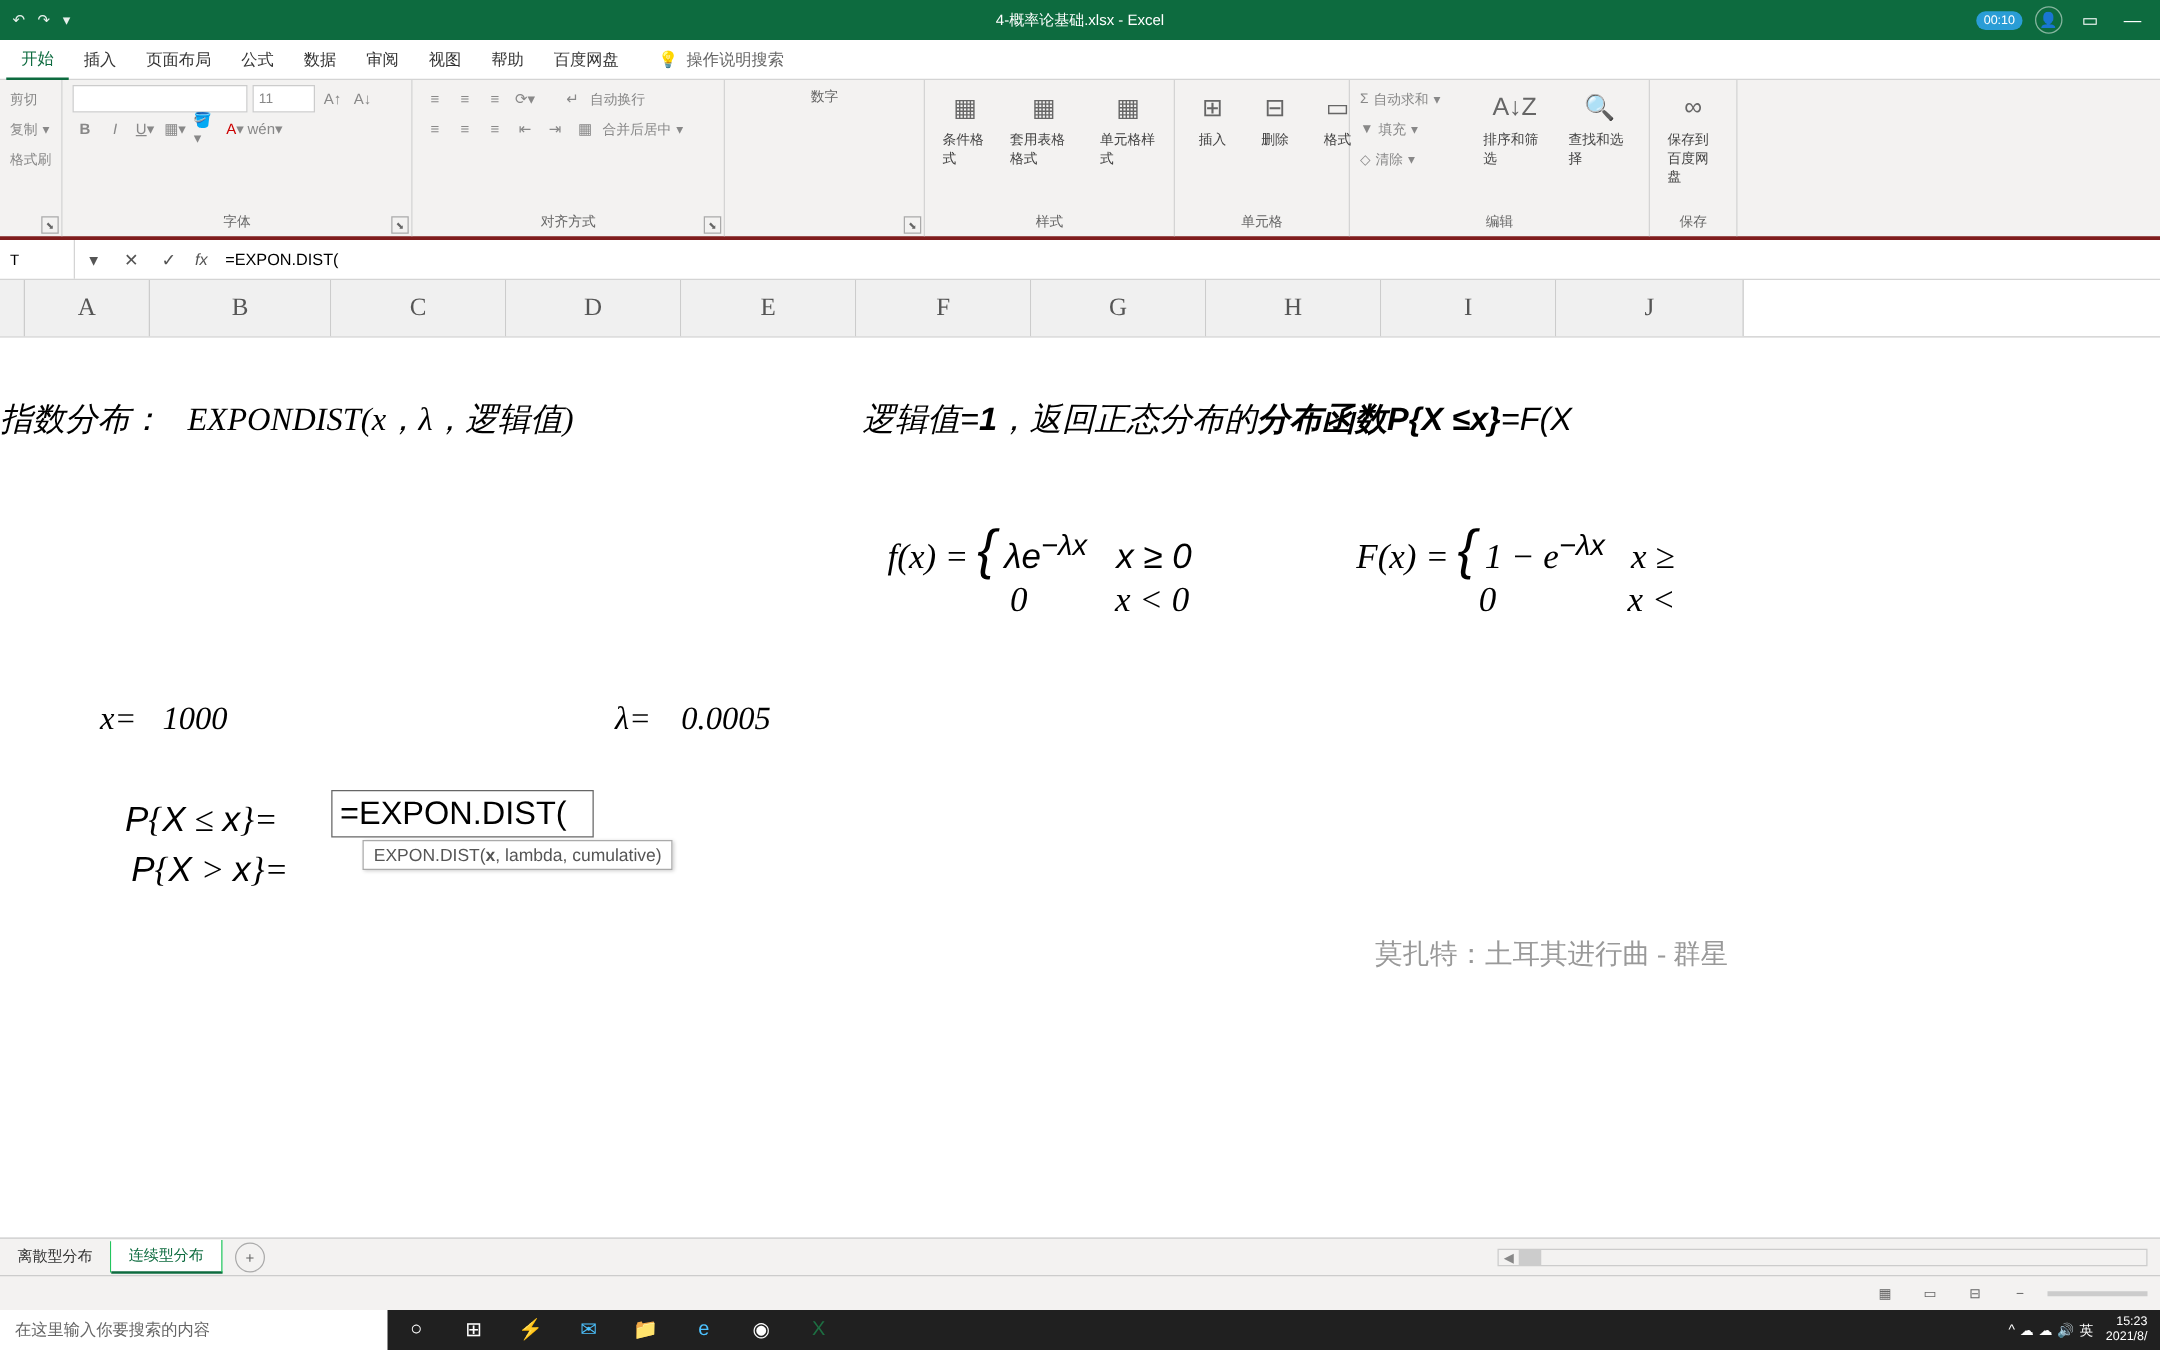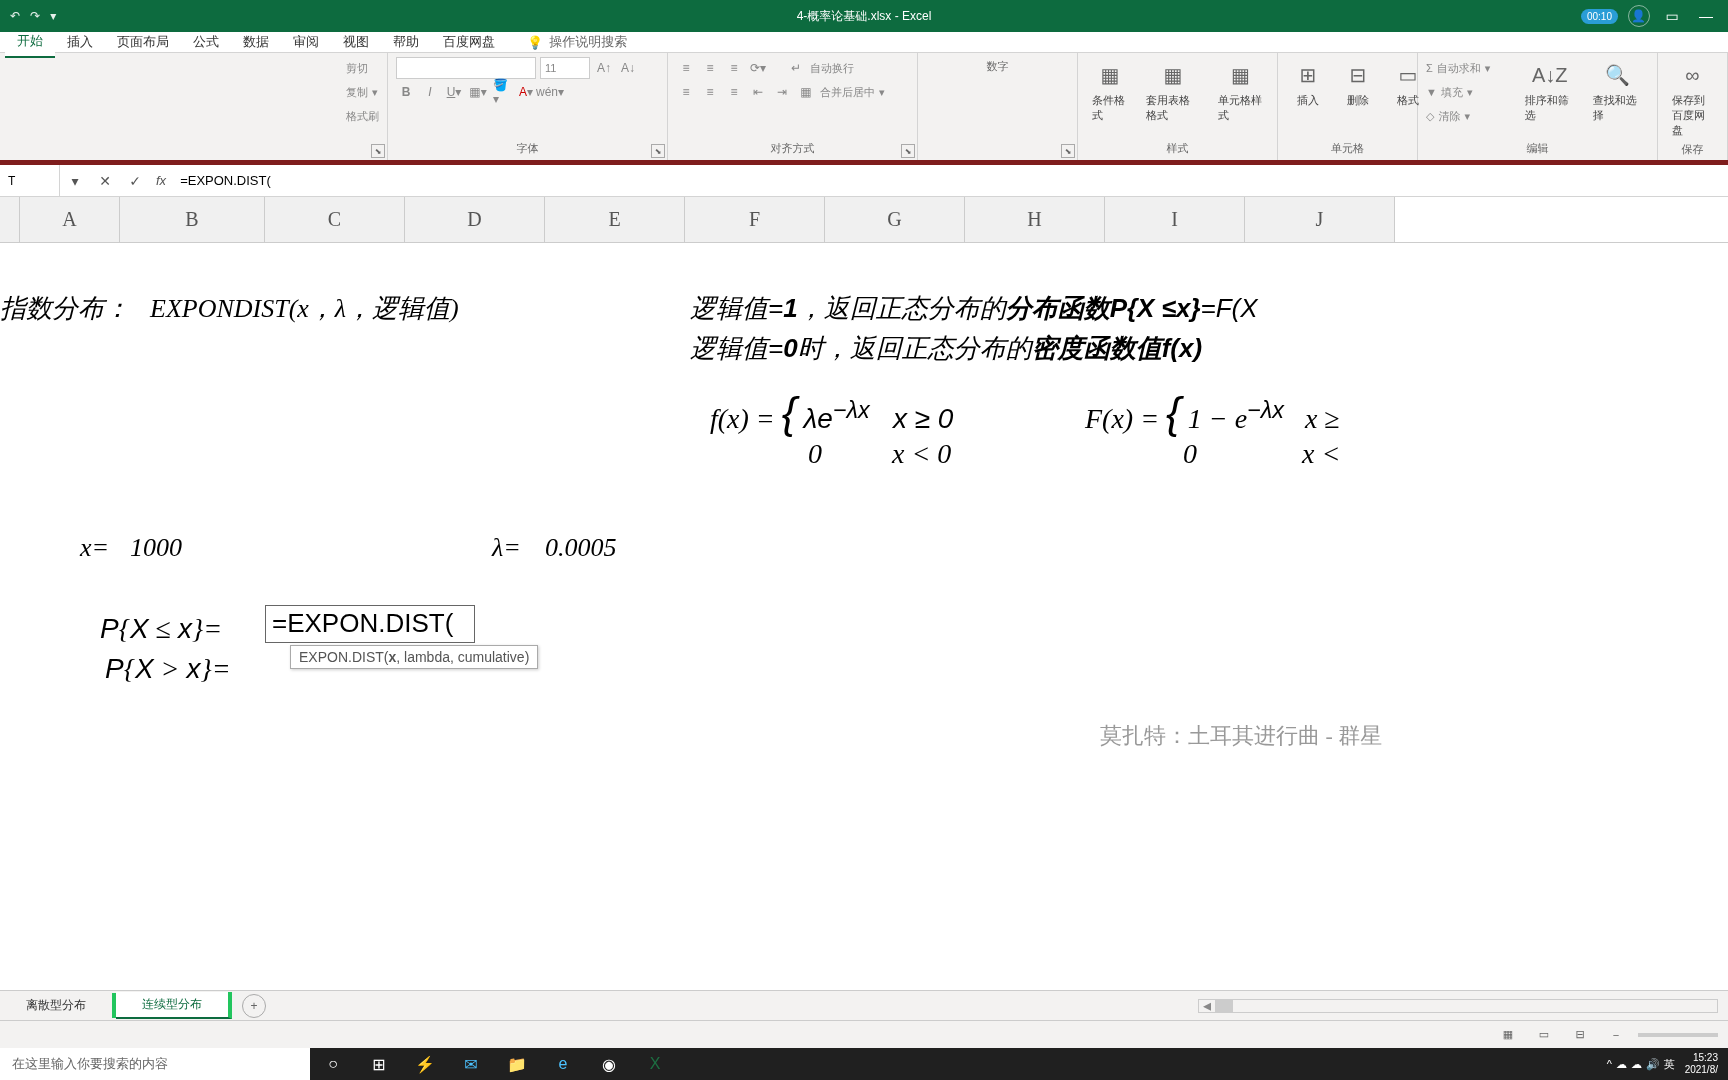--- a/index.html
+++ b/index.html
@@ -5,26 +5,26 @@
 *{margin:0;padding:0;box-sizing:border-box;font-family:"Microsoft YaHei","Segoe UI",sans-serif;}
 body{background:#fff;width:1728px;height:1080px;overflow:hidden;position:relative;}
 .titlebar{height:32px;background:#0d6b3f;color:#fff;display:flex;align-items:center;position:relative;}
 .titlebar .qat{display:flex;gap:10px;padding:0 10px;align-items:center;}
 .titlebar .qat span{opacity:.9;font-size:12px;}
 .titlebar .title{position:absolute;left:50%;transform:translateX(-50%);font-size:12px;}
 .titlebar .right{position:absolute;right:0;display:flex;align-items:center;gap:10px;padding-right:10px;}
 .titlebar .right .badge{background:#2a9dd6;border-radius:10px;padding:2px 6px;font-size:10px;}
 .titlebar .right .icon{width:24px;height:24px;display:flex;align-items:center;justify-content:center;font-size:14px;}
 .titlebar .right .account{border:1px solid rgba(255,255,255,.5);border-radius:50%;width:22px;height:22px;display:flex;align-items:center;justify-content:center;font-size:12px;}
-.menubar{height:21px;background:#fff;border-bottom:1px solid #d4d4d4;display:flex;align-items:center;padding-left:5px;}
+.menubar{height:32px;background:#fff;border-bottom:1px solid #d4d4d4;display:flex;align-items:center;padding-left:5px;}
 .menubar .tab{padding:6px 12px;font-size:13px;color:#333;cursor:pointer;}
 .menubar .tab.active{background:#fff;color:#0d6b3f;border-bottom:2px solid #0d6b3f;}
 .menubar .tell{margin-left:20px;display:flex;align-items:center;gap:6px;color:#666;font-size:13px;}
 .menubar .tell .bulb{color:#888;}
-.ribbon{height:112px;background:#f3f2f1;border-bottom:5px solid #7f1d1d;display:flex;justify-content:flex-end;}
+.ribbon{height:128px;background:#f3f2f1;border-bottom:3px solid #7f1d1d;display:flex;}
 .rgrp{border-right:1px solid #d4d4d4;display:flex;flex-direction:column;padding:4px 8px;position:relative;}
 .rgrp .body{flex:1;display:flex;align-items:flex-start;gap:6px;}
 .rgrp .label{font-size:11px;color:#666;text-align:center;padding-top:2px;}
 .rgrp .launch{position:absolute;right:2px;bottom:2px;width:14px;height:14px;border:1px solid #aaa;font-size:8px;display:flex;align-items:center;justify-content:center;color:#666;}
 .btncol{display:flex;flex-direction:column;gap:2px;font-size:11px;color:#888;}
 .btncol .row{display:flex;gap:4px;align-items:center;height:22px;}
 .iconbtn{width:20px;height:20px;border:1px solid transparent;display:flex;align-items:center;justify-content:center;color:#888;font-size:12px;}
 .sel{border:1px solid #ccc;background:#fff;padding:1px 4px;font-size:11px;color:#888;display:flex;align-items:center;min-width:50px;height:22px;}
 .bigbtn{display:flex;flex-direction:column;align-items:center;gap:2px;padding:2px 6px;font-size:11px;color:#444;}
 .bigbtn .bicon{width:32px;height:32px;display:flex;align-items:center;justify-content:center;font-size:20px;color:#666;}
@@ -37,21 +37,21 @@
 .colheads{display:flex;height:46px;border-bottom:1px solid #ccc;}
 .colheads .rh{width:20px;border-right:1px solid #ccc;background:#f0f0f0;}
 .colheads .ch{border-right:1px solid #ccc;display:flex;align-items:center;justify-content:center;font-size:20px;color:#555;background:#f0f0f0;font-family:"Times New Roman",serif;}
 .gridarea{position:relative;height:520px;}
 .celltext{position:absolute;font-size:26px;color:#000;font-family:"Times New Roman","SimSun",serif;font-style:italic;}
 .editcell{position:absolute;border:1px solid #666;background:#fff;font-size:26px;font-family:"Times New Roman",serif;padding:2px 6px;}
 .tooltip{position:absolute;background:#fff;border:1px solid #aaa;padding:3px 8px;font-size:14px;color:#555;box-shadow:1px 1px 3px rgba(0,0,0,.2);font-family:"Segoe UI",sans-serif;}
 .tooltip b{font-weight:bold;}
 .watermark{position:absolute;font-size:22px;color:#999;font-family:"SimSun",serif;text-shadow:1px 1px 2px #fff;}
 .sheettabs{height:30px;border-top:1px solid #ccc;display:flex;align-items:center;background:#f3f2f1;position:absolute;bottom:60px;left:0;right:0;}
-.sheettabs .stab{padding:4px 26px;font-size:12px;border-right:4px solid #22c55e;background:#f3f2f1;color:#333;cursor:pointer;}
+.sheettabs .stab{padding:4px 14px;font-size:12px;border-right:1px solid #22c55e;background:#f3f2f1;color:#333;cursor:pointer;}
 .sheettabs .stab.active{background:#fff;border-bottom:2px solid #0d6b3f;color:#0d6b3f;}
 .sheettabs .addtab{width:24px;height:24px;border:1px solid #aaa;border-radius:50%;display:flex;align-items:center;justify-content:center;margin-left:10px;font-size:12px;color:#666;}
 .sheettabs .hscroll{flex:1;display:flex;justify-content:flex-end;padding-right:10px;}
 .sheettabs .hsb{width:520px;height:14px;border:1px solid #ccc;display:flex;align-items:center;}
 .sheettabs .hsb .thumb{width:18px;height:12px;background:#ccc;}
 .statusbar{height:28px;background:#f3f2f1;border-top:1px solid #ccc;display:flex;align-items:center;justify-content:flex-end;gap:8px;padding:0 10px;position:absolute;bottom:32px;left:0;right:0;}
 .statusbar .vbtn{width:28px;height:20px;display:flex;align-items:center;justify-content:center;font-size:11px;color:#666;}
 .taskbar{position:absolute;bottom:0;left:0;right:0;height:32px;background:#202020;display:flex;align-items:center;color:#fff;}
 .taskbar .search{flex:0 0 310px;background:#fff;color:#666;height:32px;display:flex;align-items:center;padding:0 12px;font-size:13px;}
 .taskbar .tbicon{width:46px;height:32px;display:flex;align-items:center;justify-content:center;font-size:16px;}
@@ -250,23 +250,20 @@
     <div class="ch" style="width:140px">H</div>
     <div class="ch" style="width:140px">I</div>
     <div class="ch" style="width:150px">J</div>
   </div>
   <div class="gridarea">
 
     <div class="celltext" style="left:0px;top:48px">指数分布：</div>
     <div class="celltext" style="left:150px;top:48px">EXPONDIST(x，λ，逻辑值)</div>
     <div class="celltext" style="left:690px;top:48px">
       <span>逻辑值=</span><b>1</b><span>，返回正态分布的</span><b>分布函数P{X ≤x}</b><span>=F(X</span>
-    </div>
-    <div class="celltext" style="left:690px;top:88px">
-      <span>逻辑值=</span><b>0</b><span>时，返回正态分布的</span><b>密度函数值f(x)</b>
     </div>
 
     <div class="celltext formula-img" style="left:710px;top:145px;font-size:28px">
       f(x) = <span style="font-size:44px">{</span> <span>λe<sup>−λx</sup>&nbsp;&nbsp;&nbsp;x ≥ 0</span><br>
       &nbsp;&nbsp;&nbsp;&nbsp;&nbsp;&nbsp;&nbsp;&nbsp;&nbsp;&nbsp;&nbsp;&nbsp;&nbsp;&nbsp;0&nbsp;&nbsp;&nbsp;&nbsp;&nbsp;&nbsp;&nbsp;&nbsp;&nbsp;&nbsp;x &lt; 0
     </div>
     <div class="celltext formula-img" style="left:1085px;top:145px;font-size:28px">
       F(x) = <span style="font-size:44px">{</span> 1 − e<sup>−λx</sup>&nbsp;&nbsp;&nbsp;x ≥<br>
       &nbsp;&nbsp;&nbsp;&nbsp;&nbsp;&nbsp;&nbsp;&nbsp;&nbsp;&nbsp;&nbsp;&nbsp;&nbsp;&nbsp;0&nbsp;&nbsp;&nbsp;&nbsp;&nbsp;&nbsp;&nbsp;&nbsp;&nbsp;&nbsp;&nbsp;&nbsp;&nbsp;&nbsp;&nbsp;x &lt;
     </div>

